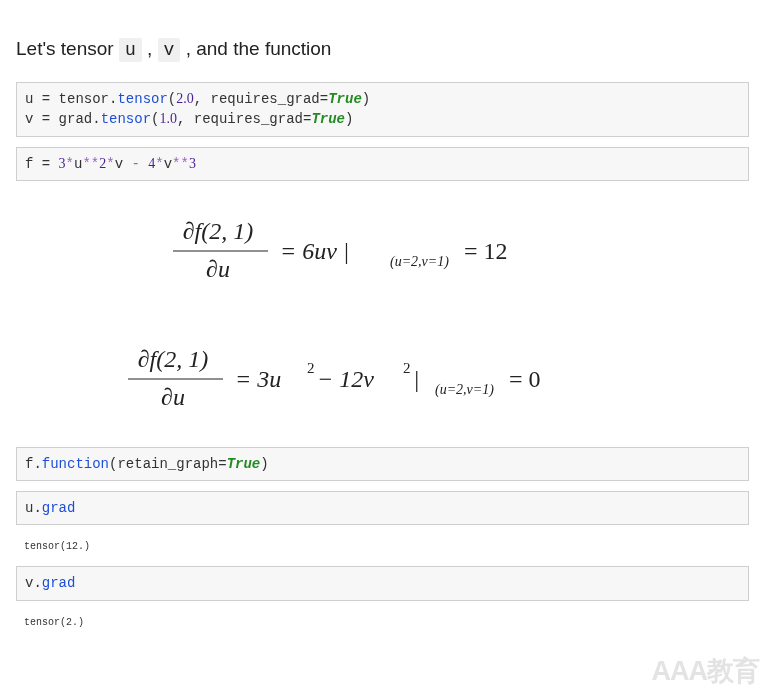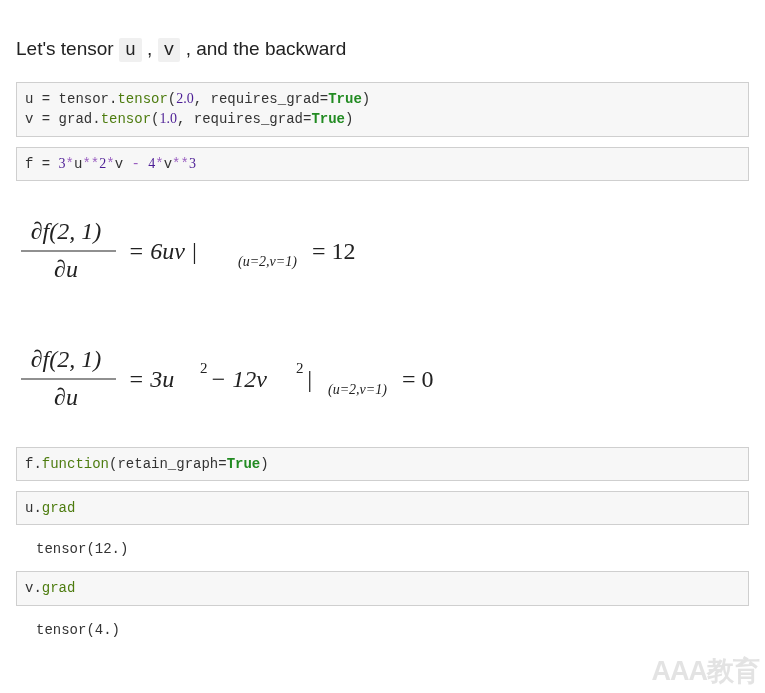--- a/index.html
+++ b/index.html
@@ -32,32 +32,31 @@
     background: #f7f7f7;
     border: 1px solid #cfcfcf;
     padding: 6px 8px;
     margin-bottom: 10px;
     white-space: pre;
     line-height: 1.45;
     color: #333;
   }
   .output-cell {
     font-family: Consolas, "Courier New", monospace;
-    font-size: 14px;
+    font-size: 10px;
     padding: 6px 8px 14px 8px;
     white-space: pre;
     color: #333;
-    margin-left: 12px;
   }
-  .tok-builtin { color: #4d7c0f; }  
+  .tok-builtin { color: #1d4ed8; }  
   .tok-num   { color: #4c1d95; font-family: Liberation Serif, serif; }       
-  .tok-kw    { color: #228B22; font-weight: bold; } 
+  .tok-kw    { color: #228B22; font-weight: bold; font-style: italic; } 
   .tok-op    { color: #9a5fc0; }       
   .math-block {
-    text-align: left;
+    text-align: center;
     padding: 20px 0 24px 0;
   }
   .math-block svg { display: inline-block; }
   .watermark {
     position: fixed;
     right: 6px;
     bottom: 4px;
     font-size: 27px;
     font-weight: bold;
     color: rgba(200,200,200,0.5);
@@ -67,21 +66,21 @@
   }
 </style>
 </head>
 <body>
 
 <p class="prose">
   <span>Let's tensor </span>
   <span class="inline-code">u</span>
   <span>, </span>
   <span class="inline-code">v</span>
-  <span>, and the backward</span>
+  <span>, and the function</span>
 </p>
 
 <div class="code-cell"><span>u = tensor.</span><span class="tok-builtin">tensor</span><span>(</span><span class="tok-num">2.0</span><span>, requires_grad=</span><span class="tok-kw">True</span><span>)</span>
 <span>v = grad.</span><span class="tok-builtin">tensor</span><span>(</span><span class="tok-num">1.0</span><span>, requires_grad=</span><span class="tok-kw">True</span><span>)</span></div>
 
 <div class="code-cell"><span>f = </span><span class="tok-num">3</span><span class="tok-op">*</span><span>u</span><span class="tok-op">**</span><span class="tok-num">2</span><span class="tok-op">*</span><span>v</span><span> </span><span class="tok-op">-</span><span> </span><span class="tok-num">4</span><span class="tok-op">*</span><span>v</span><span class="tok-op">**</span><span class="tok-num">3</span></div>
 
 <div class="math-block">
   <svg width="430" height="80" viewBox="0 0 430 80">
     <g font-family="Georgia, 'Times New Roman', serif" fill="#222">
@@ -111,15 +110,15 @@
     </g>
   </svg>
 </div>
 
 <div class="code-cell"><span>f.</span><span class="tok-builtin">function</span><span>(retain_graph=</span><span class="tok-kw">True</span><span>)</span></div>
 
 <div class="code-cell"><span>u.</span><span class="tok-builtin">grad</span></div>
 <div class="output-cell">tensor(12.)</div>
 
 <div class="code-cell"><span>v.</span><span class="tok-builtin">grad</span></div>
-<div class="output-cell">tensor(4.)</div>
+<div class="output-cell">tensor(2.)</div>
 
 <div class="watermark">AAA教育</div>
 
 </body></html>

